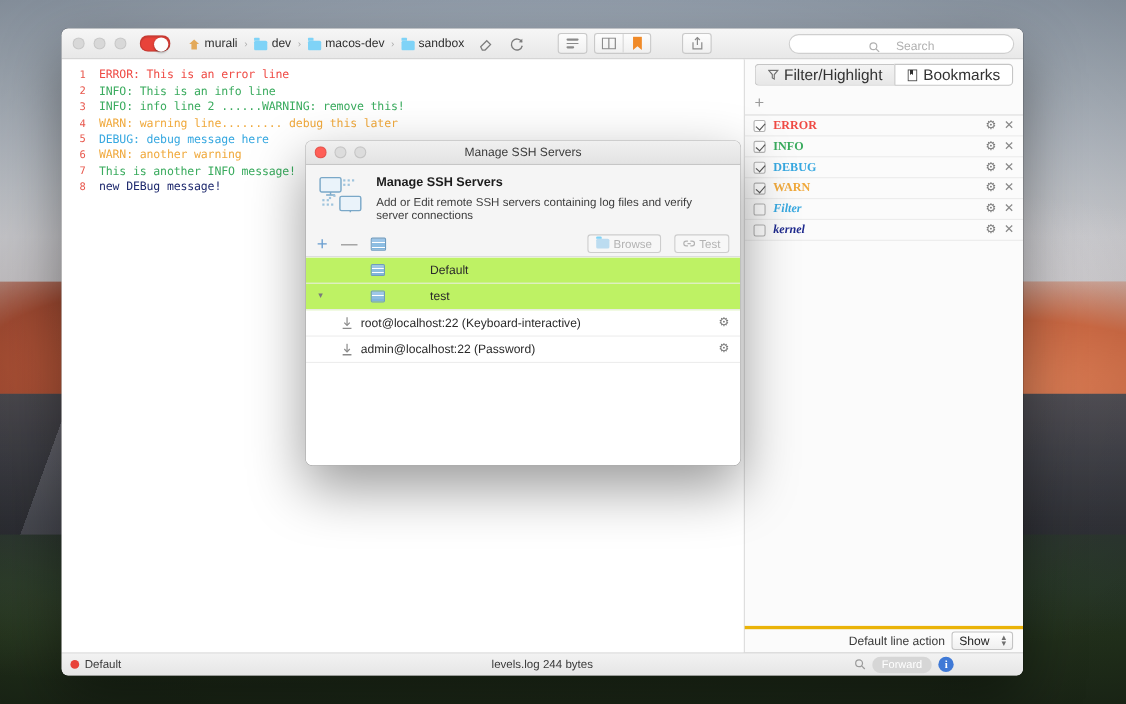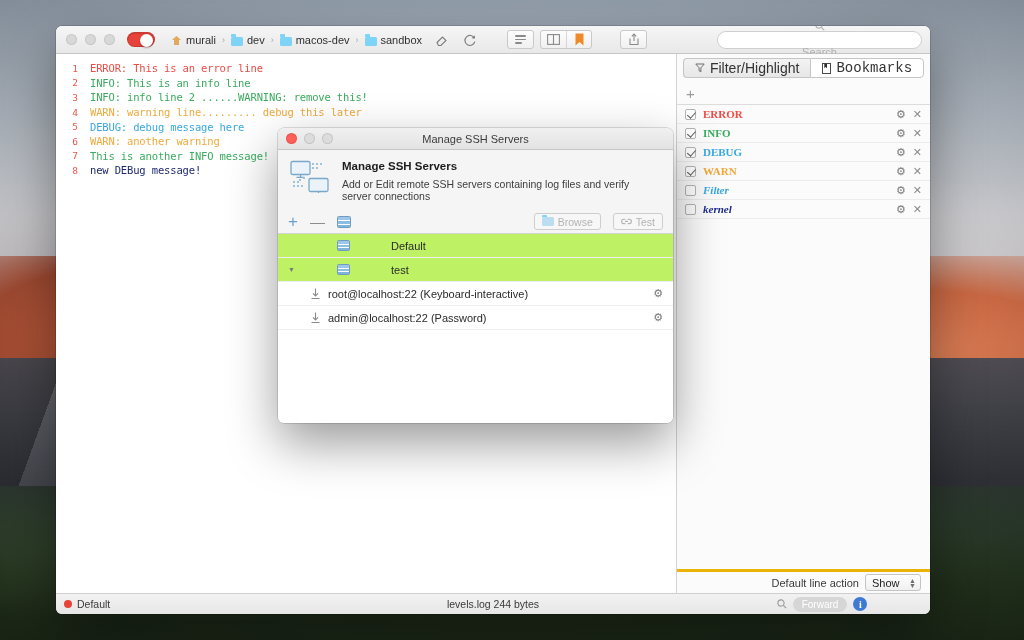--- a/index.html
+++ b/index.html
@@ -108,21 +108,21 @@
   }
   .tb-group .seg {
     width:25px; height:100%; display:flex; align-items:center; justify-content:center; color:#8a8a8a;
   }
   .tb-group .seg + .seg { border-left:1px solid #d6d6d6; }
   .bar-lines { display:flex; flex-direction:column; gap:2px; }
   .bar-lines i { display:block; height:1.5px; background:#8a8a8a; border-radius:1px; }
 
   .search-field {
     width:205px; height:18px; border-radius:9px; background:#fff; border:1px solid #cfcfcf;
-    display:flex; align-items:center; justify-content:center; gap:15px; color:#b0b0b0; font-size:11px;flex-direction:column;
+    display:flex; align-items:flex-end; justify-content:center; gap:15px; color:#b0b0b0; font-size:11px;
   }
 
   
   .win-body { flex:1; display:flex; min-height:0; }
 
   .log-pane {
     flex:1; background:#fff; position:relative; overflow:hidden;
     font-family:"DejaVu Sans Mono", monospace; font-size:10.5px;
   }
   .log-line { display:flex; height:14.6px; align-items:center; }
@@ -139,21 +139,21 @@
     height:22px; display:flex; align-items:center; justify-content:center; gap:0;
     padding-top:6px;
   }
   .rp-tab {
     height:20px; display:flex; align-items:center; gap:5px; padding:0 11px;
     border:1px solid #c5c5c5; font-size:14px; color:#333;
     background:linear-gradient(180deg,#f3f3f3,#e7e7e7);
   }
   .rp-tab:first-child { border-radius:4px 0 0 4px; border-right:none; }
   .rp-tab:last-child  { border-radius:0 4px 4px 0; }
-  .rp-tab.active { background:#fff;font-family:Liberation Mono, monospace; }
+  .rp-tab.active { background:#fff; }
 
   .rp-addbar {
     height:22px; display:flex; align-items:center; padding:0 9px;
     border-bottom:1px solid #dcdcdc; margin-top:7px; color:#9a9a9a; font-size:15px; line-height:1;
   }
   .rp-list { flex:1; overflow:hidden; }
   .rp-row {
     height:19px; display:flex; align-items:center; gap:7px; padding:0 8px;
     border-bottom:1px solid #ececec;
     font-family:Liberation Serif, serif;

